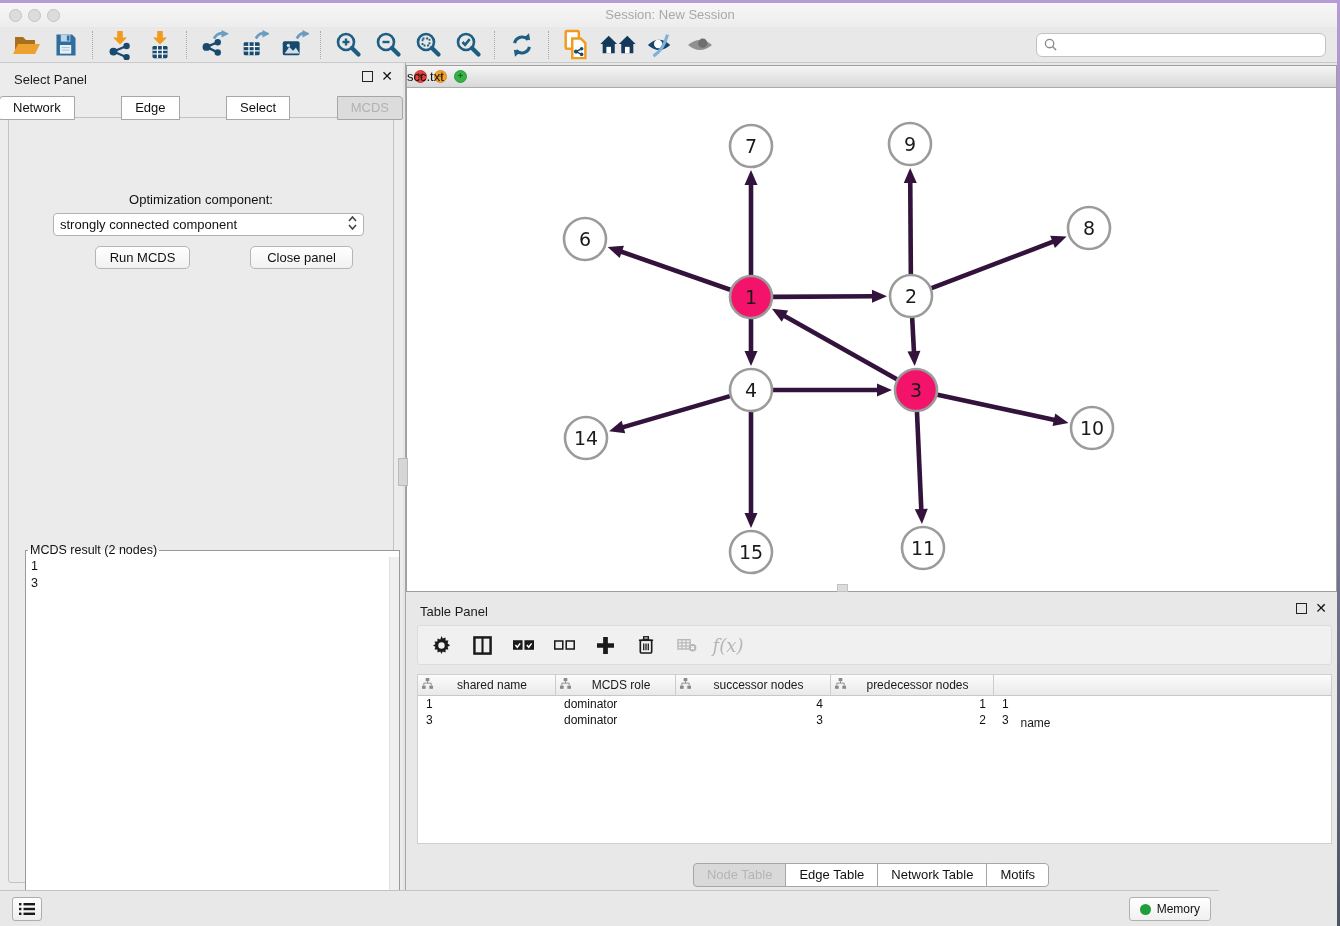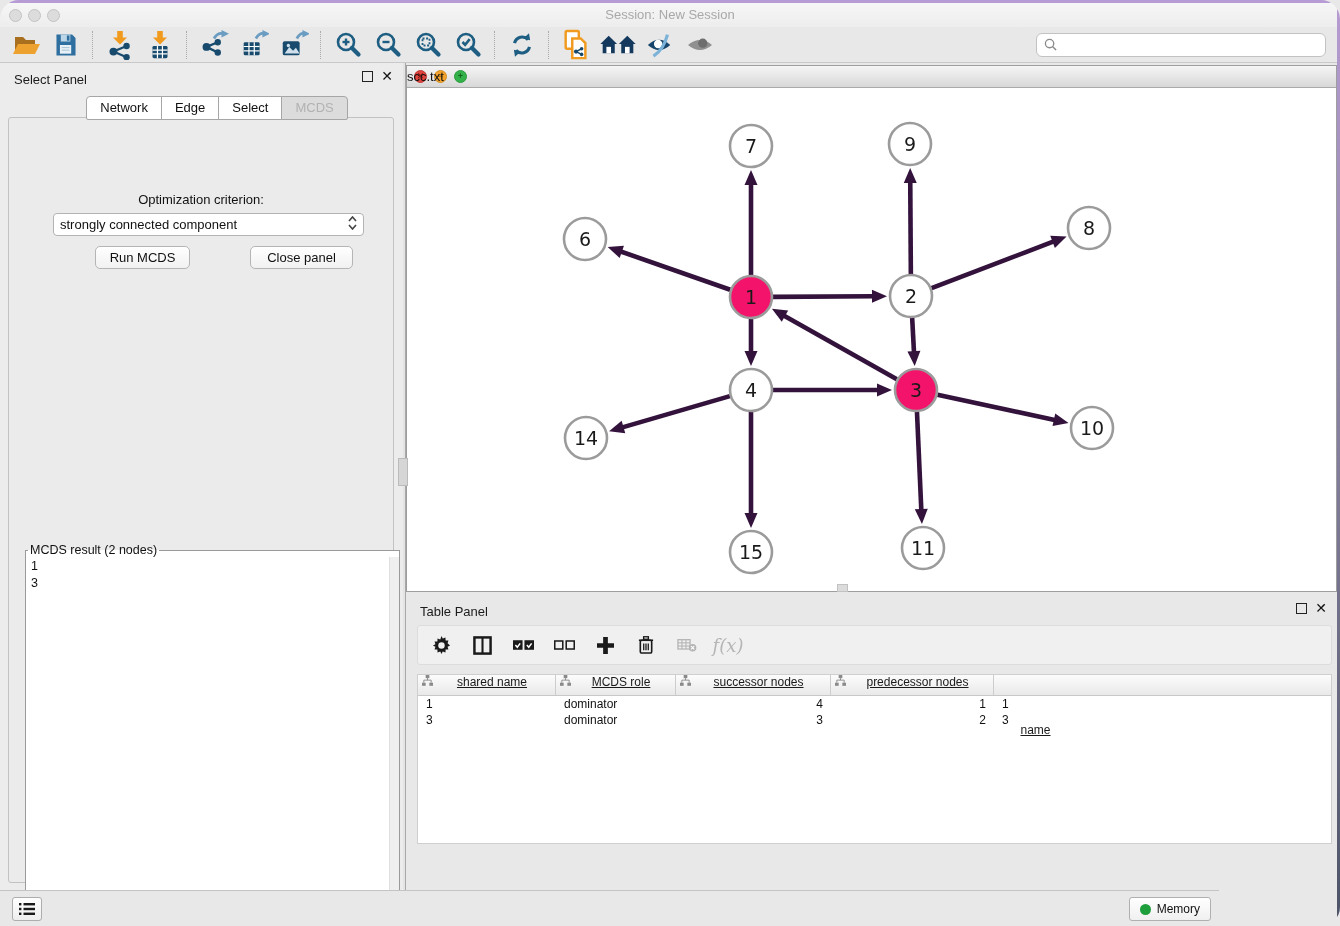--- a/index.html
+++ b/index.html
@@ -1,16 +1,16 @@
 <!DOCTYPE html>
 <html><head>
 <meta charset="utf-8">
 <style>
   html,body{margin:0;padding:0;background:#e8e8e8;font-family:"Liberation Sans","DejaVu Sans",sans-serif;}
-  .app{position:relative;width:1340px;height:926px;background:#e8e8e8;overflow:hidden;border-radius:19px;}
+  .app{position:relative;width:1340px;height:926px;background:#e8e8e8;overflow:hidden;}
   
   .strip-top{position:absolute;left:0;top:0;width:1340px;height:3px;background:#b79bd4;z-index:50;}
   .strip-right{position:absolute;right:0;top:0;width:3px;height:926px;background:linear-gradient(#b79bd4,#8d86a5 40%,#4d5466);z-index:50;}
 
   
   .titlebar{position:absolute;left:0;top:3px;width:1340px;height:24px;background:linear-gradient(#f6f6f6,#ededed);border-bottom:1px solid #d6d6d6;}
   .titlebar .title{position:absolute;left:0;right:0;top:4px;text-align:center;font-size:13px;color:#a8a8a8;}
   .tl-dot{position:absolute;top:6px;width:13px;height:13px;border-radius:50%;background:#dcdcdc;border:1px solid #c3c3c3;box-sizing:border-box;}
 
   
@@ -21,21 +21,21 @@
   .searchbox{margin-left:auto;margin-right:8px;width:290px;height:24px;background:#fff;border:1px solid #c2c2c2;border-radius:6px;display:flex;align-items:center;padding:0 7px;box-sizing:border-box;}
   .searchbox input{border:none;outline:none;flex:1;font-size:12px;background:transparent;margin-left:5px;}
 
   
   .control-panel{position:absolute;left:0;top:63px;width:403px;height:827px;background:#ececec;}
   .panel-header{position:absolute;left:0;top:0;width:100%;height:30px;}
   .panel-title{position:absolute;left:14px;top:9px;font-size:13px;color:#1c1c1c;}
   .winbtns{position:absolute;right:10px;top:8px;display:flex;gap:8px;align-items:center;}
   .float-btn{width:11px;height:11px;border:1.5px solid #222;box-sizing:border-box;background:transparent;}
   .close-btn{font-size:14px;font-weight:bold;color:#111;line-height:11px;}
-  .cp-tabs{position:absolute;left:16px;top:33px;width:100%;display:flex;justify-content:center;z-index:3;}
+  .cp-tabs{position:absolute;left:0;top:33px;width:100%;display:flex;justify-content:space-between;z-index:3;}
   .cp-tab{display:inline-block;padding:3px 13px 4px;background:#fff;border:1px solid #a6a6a6;margin-left:-1px;font-size:13px;color:#111;}
   .cp-tab:first-child{border-top-left-radius:4px;border-bottom-left-radius:2px;}
   .cp-tab:last-child{border-top-right-radius:4px;border-bottom-right-radius:2px;}
   .cp-tab.selected{background:#dcdcdc;color:#b2b2b2;}
   .cp-content{position:absolute;left:8px;top:54px;width:386px;height:766px;background:#ebebeb;border:1px solid #c2c2c2;border-radius:3px;box-sizing:border-box;}
   .opt-label{position:absolute;left:0;width:100%;top:74px;text-align:center;font-size:13px;color:#111;}
   .dropdown{position:absolute;left:44px;top:95px;width:311px;height:23px;background:#fff;border:1px solid #b3b3b3;border-radius:4px;box-sizing:border-box;display:flex;align-items:center;padding:0 6px;font-size:13px;color:#111;}
   .dropdown .stepper{margin-left:auto;}
   .btn{position:absolute;top:128px;height:23px;background:linear-gradient(#ffffff,#f1f1f1);border:1px solid #b5b5b5;border-radius:5px;box-sizing:border-box;font-size:13px;color:#111;display:flex;align-items:center;justify-content:center;}
   .btn-run{left:86px;width:95px;}
@@ -61,21 +61,21 @@
   .net-canvas{position:absolute;left:0;top:22px;width:929px;height:503px;background:#fff;}
   .canvas-handle{position:absolute;left:430px;bottom:-1px;width:9px;height:6px;background:#dcdcdc;border:1px solid #c2c2c2;}
 
   
   .table-panel{position:absolute;left:406px;top:595px;width:931px;height:295px;background:#e8e8e8;}
   .tp-toolbar{position:absolute;left:11px;top:30px;width:915px;height:40px;background:#f0f0f0;border:1px solid #dcdcdc;border-radius:3px;box-sizing:border-box;display:flex;align-items:center;gap:15px;padding:0 10px;}
   .tpi{display:flex;align-items:center;justify-content:center;width:26px;height:26px;}
   .fx{font-family:"DejaVu Serif","Liberation Serif",serif;font-style:italic;font-size:18px;color:#b5b5b5;}
   .tbl-wrap{position:absolute;left:11px;top:79px;width:915px;height:170px;background:#fff;border:1px solid #cfcfcf;box-sizing:border-box;overflow:hidden;}
   .thead{display:flex;height:20px;background:linear-gradient(#fcfcfc,#e9e9e9);border-bottom:1px solid #c8c8c8;}
-  .th{display:flex;box-sizing:border-box;border-right:1px solid #cdcdcd;font-size:12px;color:#1a1a1a;padding:0 4px;text-decoration:underline;}
+  .th{display:flex;align-items:center;box-sizing:border-box;border-right:1px solid #cdcdcd;font-size:12px;color:#1a1a1a;padding:0 4px;}
   .th .hlabel{flex:1;text-align:center;}
   .trow{display:flex;height:16px;font-size:12px;color:#111;}
   .td{box-sizing:border-box;padding:0 8px;line-height:16px;overflow:hidden;white-space:nowrap;}
   .tp-tabs{position:absolute;left:0;top:268px;width:100%;display:flex;justify-content:center;}
   .tp-tab{display:inline-block;padding:3px 13px 4px;background:#fff;border:1px solid #a6a6a6;margin-left:-1px;font-size:13px;color:#111;}
   .tp-tab:first-child{border-top-left-radius:4px;border-bottom-left-radius:4px;}
   .tp-tab:last-child{border-top-right-radius:4px;border-bottom-right-radius:4px;}
   .tp-tab.selected{background:#d9d9d9;color:#b5b5b5;}
 
   
@@ -267,21 +267,21 @@
         <span class="close-btn">✕</span>
       </span>
     </div>
     <div class="cp-tabs">
         <span class="cp-tab">Network</span>
         <span class="cp-tab">Edge</span>
         <span class="cp-tab">Select</span>
         <span class="cp-tab selected">MCDS</span>
       </div>
     <div class="cp-content">
-      <div class="opt-label">Optimization criterion:</div>
+      <div class="opt-label">Optimization component:</div>
       <div class="dropdown">
         <span>strongly connected component</span>
         <span class="stepper"><svg width="9" height="14" viewBox="0 0 9 14">
               <path d="M1 5 L4.5 1 L8 5" fill="none" stroke="#444" stroke-width="1.6"></path>
               <path d="M1 9 L4.5 13 L8 9" fill="none" stroke="#444" stroke-width="1.6"></path>
             </svg></span>
       </div>
       <div class="btn btn-run">Run MCDS</div>
       <div class="btn btn-close">Close panel</div>
       <fieldset class="result-fieldset">
@@ -509,20 +509,26 @@
           </div>
           <div class="trow">
             <div class="td" style="width: 138px; text-align: left;">3</div>
             <div class="td" style="width: 120px; text-align: left;">dominator</div>
             <div class="td" style="width: 155px; text-align: right;">3</div>
             <div class="td" style="width: 163px; text-align: right;">2</div>
             <div class="td" style="width: 84px; text-align: left;">3</div>
           </div>
         </div>
     </div>
+    <div class="tp-tabs">
+        <span class="tp-tab selected">Node Table</span>
+        <span class="tp-tab">Edge Table</span>
+        <span class="tp-tab">Network Table</span>
+        <span class="tp-tab">Motifs</span>
+      </div>
   </div>
 
   <div class="statusbar">
     <div class="sb-left">
         <svg width="16" height="12" viewBox="0 0 16 12">
           <g fill="#1a1a1a">
             <rect x="0" y="0" width="2.4" height="2.4"></rect>
             <rect x="4.5" y="0" width="11.5" height="2.4"></rect>
             <rect x="0" y="4.8" width="2.4" height="2.4"></rect>
             <rect x="4.5" y="4.8" width="11.5" height="2.4"></rect>

